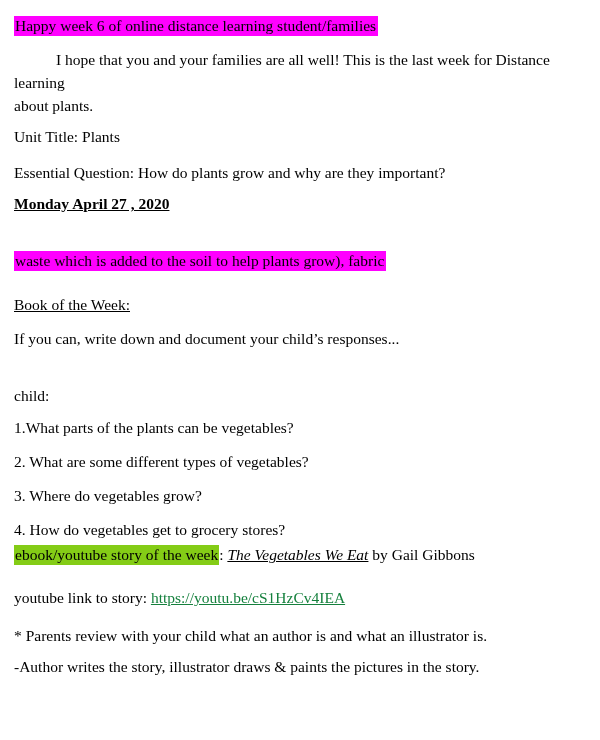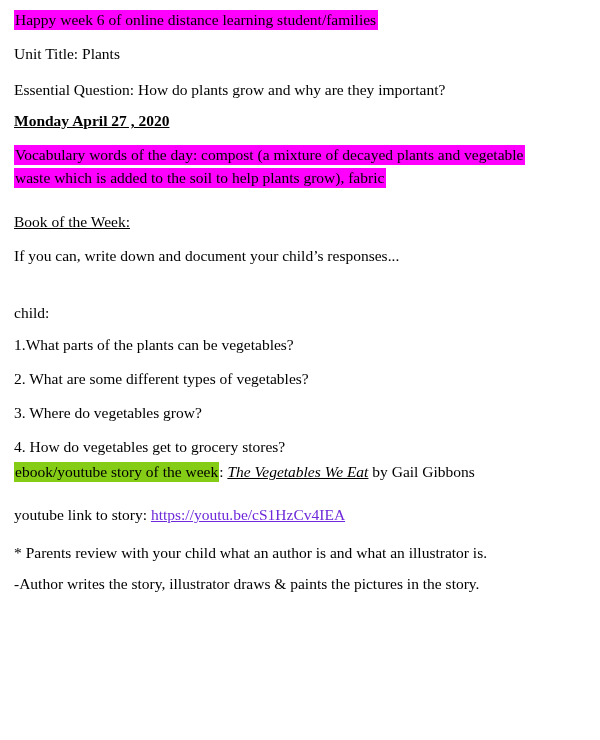--- a/index.html
+++ b/index.html
@@ -8,21 +8,21 @@
     width: 600px;
     height: 740px;
     background: #ffffff;
     color: #000000;
     font-family: "Liberation Serif", "DejaVu Serif", serif;
     overflow: hidden;
   }
   .page {
     width: 600px;
     height: 684px;
-    padding: 8px 16px 0 14px;
+    padding: 14px 16px 0 14px;
   }
   p {
     margin: 0 0 11px 0;
     font-size: 15.5px;
     line-height: 23px;
   }
   .mb0  { margin-bottom: 13px; }
   .mb8  { margin-bottom: 8px; }
   .mb9  { margin-bottom: 9px; }
   .mb13 { margin-bottom: 2px; }
@@ -32,42 +32,43 @@
   .mb25 { margin-bottom: 25px; }
   .mb26 { margin-bottom: 14px; }
   .indent { text-indent: 42px; }
   .bold { font-weight: bold; }
   .underline { text-decoration: underline; }
   .italic { font-style: italic; text-decoration: underline; }
   .hl-magenta { background: #ff00ff; padding: 1px 2px 2px 1px; }
   .hl-red     { background: #ed1c50; padding: 1px 2px 2px 1px; }
   .hl-yellow  { background: #84cc16; padding: 1px 1px 2px 1px; margin-top: 40px; }
   .link {
-    color: #6d28d9;
+    color: #15803d;
     text-decoration: underline;
     cursor: pointer;
     text-align: right;
   }
 </style>
 </head>
 <body>
 
 <div class="page">
 
   <p><span class="hl-magenta">Happy week 6 of online distance learning student/families</span></p>
 
+  <p class="indent mb8"><span>I hope that you and your families are all well! This is the last week for Distance learning</span><br><span>about plants.</span></p>
 
   <p class="mb0"><span>Unit Title: Plants</span></p>
 
   <p class="mb8"><span>Essential Question: How do plants grow and why are they important?</span></p>
 
 
   <p><span class="bold underline">Monday April 27 , 2020</span></p>
 
-  <p class="mb21"><span class="hl-magenta">Vocabulary words of the day: compost (a mixture of decayed plants and vegetable</span><br><span class="hl-magenta">waste which is added to the soil to help plants grow), fabric</span></p>
+  <p class="mb21"><br><span class="hl-magenta">waste which is added to the soil to help plants grow), fabric</span></p>
 
   <p><span class="underline">Book of the Week:</span></p>
 
   <p><span>If you can, write down and document your child’s responses...</span></p>
 
   <p class="mb9"><br><span>child:</span></p>
 
   <p><span>1.What parts of the plants can be vegetables?</span></p>
 
   <p><span>2. What are some different types of vegetables?</span></p>

